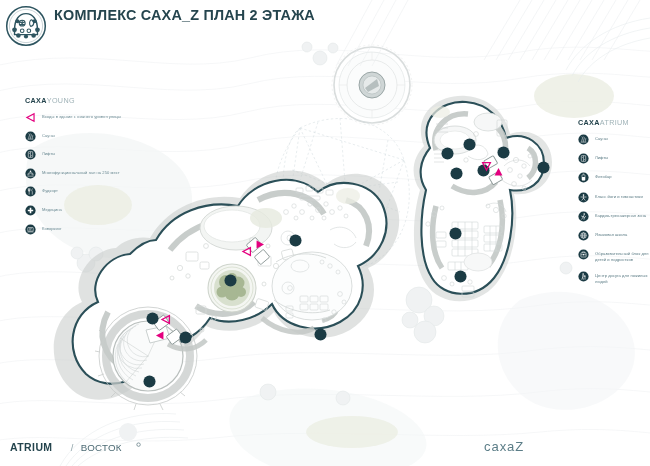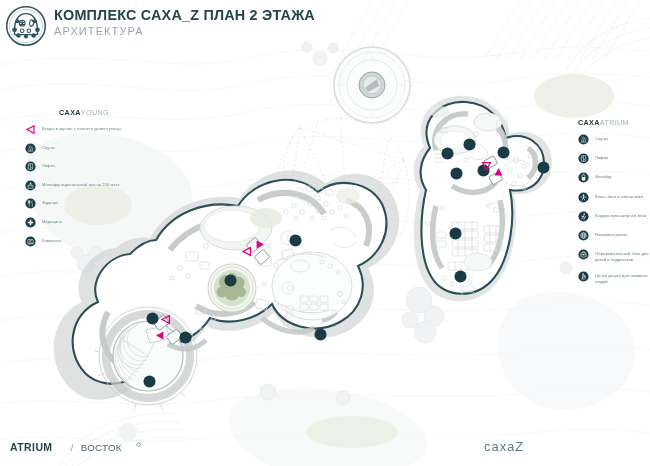--- a/index.html
+++ b/index.html
@@ -32,21 +32,21 @@
   .legend{position:absolute;}
   .legend-title{font-size:7.2px;letter-spacing:.35px;margin-bottom:7px;white-space:nowrap;}
   .legend-title .b{font-weight:bold;color:#23434c;}
   .legend-title .l{font-weight:normal;color:#9fb2b7;}
   .legend-row{display:flex;align-items:flex-start;margin-bottom:7.6px;}
   .legend-ico{flex:0 0 auto;width:11px;height:11px;margin-right:6px;}
   .legend-txt{
     font-size:4.1px;line-height:1.45;color:#5d7d86;
     letter-spacing:.05px;padding-top:2px;
   }
-  #legend-left{left:25px;top:108px;width:118px;text-align:center;}
+  #legend-left{left:25px;top:96px;width:118px;}
   #legend-left .legend-txt{color:#6b8a93;}
   #legend-right{left:578px;top:118px;width:72px;}
   #legend-right .legend-row{margin-bottom:8.2px;}
   #legend-right .legend-ico{width:11px;height:11px;}
 
   
   .footer{position:absolute;left:0;bottom:0;width:570px;height:44px;}
   .logo-atrium{position:absolute;left:10px;bottom:12px;height:13px;}
   .logo-caxaz{position:absolute;right:12px;bottom:10px;height:20px;}
   .plan{position:absolute;inset:0;}
@@ -497,21 +497,20 @@
       <g fill="none" stroke="#2e5560" stroke-width="1.1">
         <circle cx="18" cy="19" r="3.1"></circle>
         <path d="M18,16 L18,22 M15.2,17.5 L20.8,20.5 M15.2,20.5 L20.8,17.5"></path>
         <path d="M27.5,15.5 C31,16.5 31,21.5 27,22.5 C25,20 25.5,16.8 27.5,15.5Z"></path>
         <circle cx="18" cy="27" r="1.9"></circle>
         <circle cx="25" cy="27" r="1.9"></circle>
       </g>
     </svg>
     <div class="title-wrap">
       <div class="title">КОМПЛЕКС САХА_Z ПЛАН 2 ЭТАЖА</div>
-      <div class="subtitle">АРХИТЕКТУРА</div>
     </div>
   </div>
 
   <div class="legend" id="legend-left">
     <div class="legend-title">
       <span class="b">CAXA</span><span class="l">YOUNG</span>
     </div>
 
     <div class="legend-row">
       <svg class="legend-ico" viewBox="0 0 14 14">

